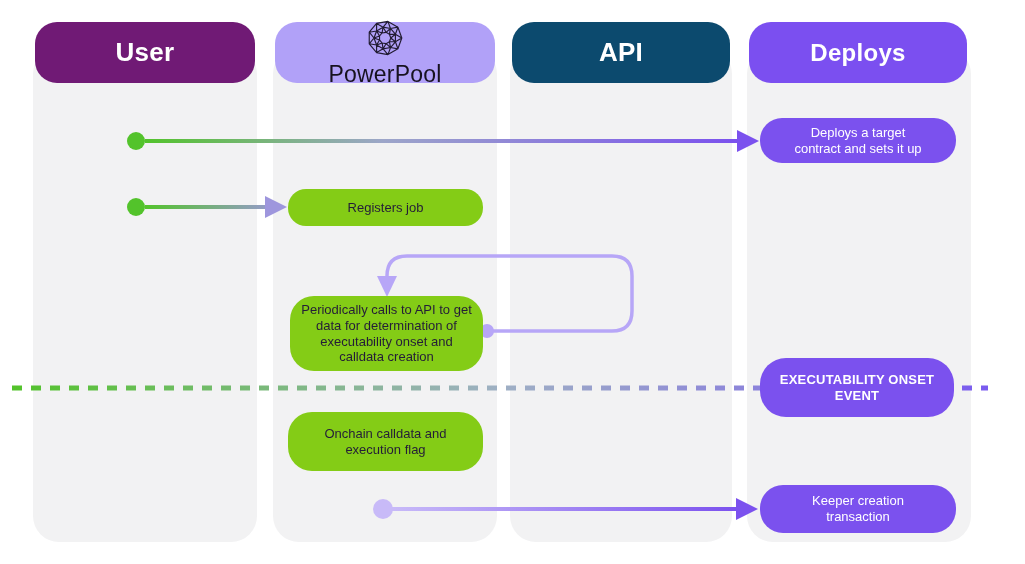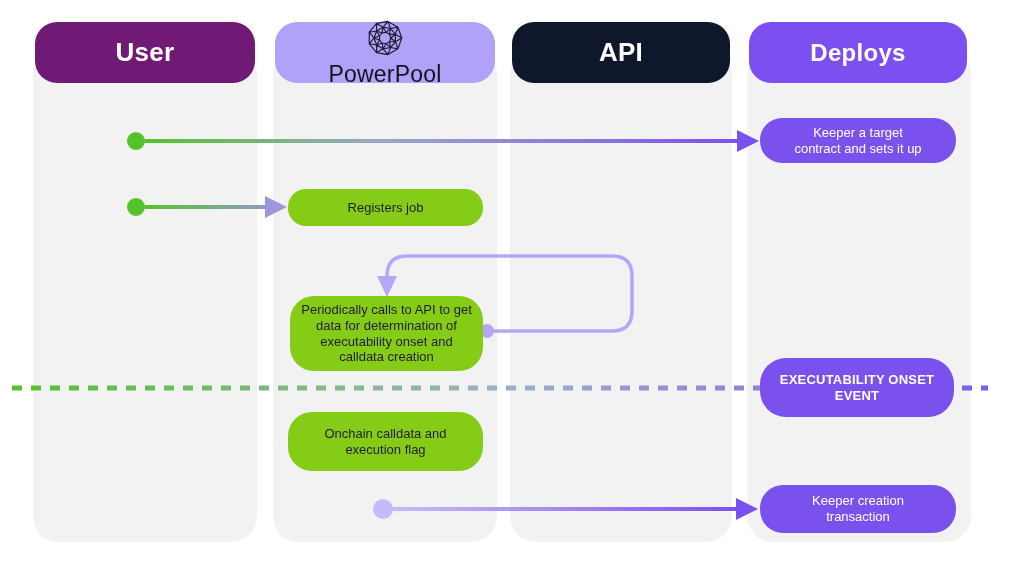--- a/index.html
+++ b/index.html
@@ -14,21 +14,21 @@
   #lane-onchain{left:747px;width:224px;}
 
   #arrow-layer{position:absolute;left:0;top:0;z-index:1;}
 
   .hdr{
     position:absolute;top:22px;height:61px;border-radius:22px;z-index:3;
     display:flex;align-items:center;justify-content:center;font-weight:600;letter-spacing:.3px;
   }
   #hdr-user{left:35px;width:220px;background:#701a75;color:#ffffff;font-size:26px;}
   #hdr-powerpool{left:275px;width:220px;background:#b1a1f8;color:#17121f;font-size:23px;font-weight:500;gap:2px;letter-spacing:.2px;flex-direction:column;}
-  #hdr-api{left:512px;width:218px;background:#0f172a;color:#ffffff;font-size:26px;}
+  #hdr-api{left:512px;width:218px;background:#0c4a6e;color:#ffffff;font-size:26px;}
   #hdr-onchain{left:749px;width:218px;background:#7b4ff0;color:#ffffff;font-size:24px;}
 
   .msg{
     position:absolute;z-index:2;display:flex;align-items:center;justify-content:center;
     text-align:center;font-size:13px;line-height:1.22;font-weight:500;
   }
   .msg.dark{background:#7b51ee;color:#ffffff;}
   .msg.light{background:#84cc16;color:#241d38;}
 
   #msg-deploy{left:760px;top:118px;width:196px;height:45px;border-radius:22px;padding:0 30px;box-sizing:border-box;}
@@ -92,21 +92,21 @@
 
     <line x1="12" y1="388" x2="988" y2="388" stroke="url(#g3)" stroke-width="5" stroke-dasharray="10 9"></line>
 
     <g>
       <line x1="392" y1="509" x2="737" y2="509" stroke="url(#g4)" stroke-width="4"></line>
       <polygon points="736,498 758,509 736,520" fill="#7b51ee"></polygon>
       <circle cx="383" cy="509" r="10" fill="#c8baf8"></circle>
     </g>
   </svg>
 
-  <div class="msg dark" id="msg-deploy">Keeper a target contract and sets it up</div>
+  <div class="msg dark" id="msg-deploy">Deploys a target contract and sets it up</div>
   <div class="msg light" id="msg-register">Registers job</div>
   <div class="msg light" id="msg-periodic">Periodically calls to API to get data for determination of executability onset and calldata creation</div>
   <div class="msg dark" id="msg-event">EXECUTABILITY ONSET EVENT</div>
   <div class="msg light" id="msg-create">Onchain calldata and execution flag</div>
   <div class="msg dark" id="msg-keeper">Keeper creation transaction</div>
 
   <div class="hdr" id="hdr-user">
     <span>User</span>
   </div>
   <div class="hdr" id="hdr-powerpool">

